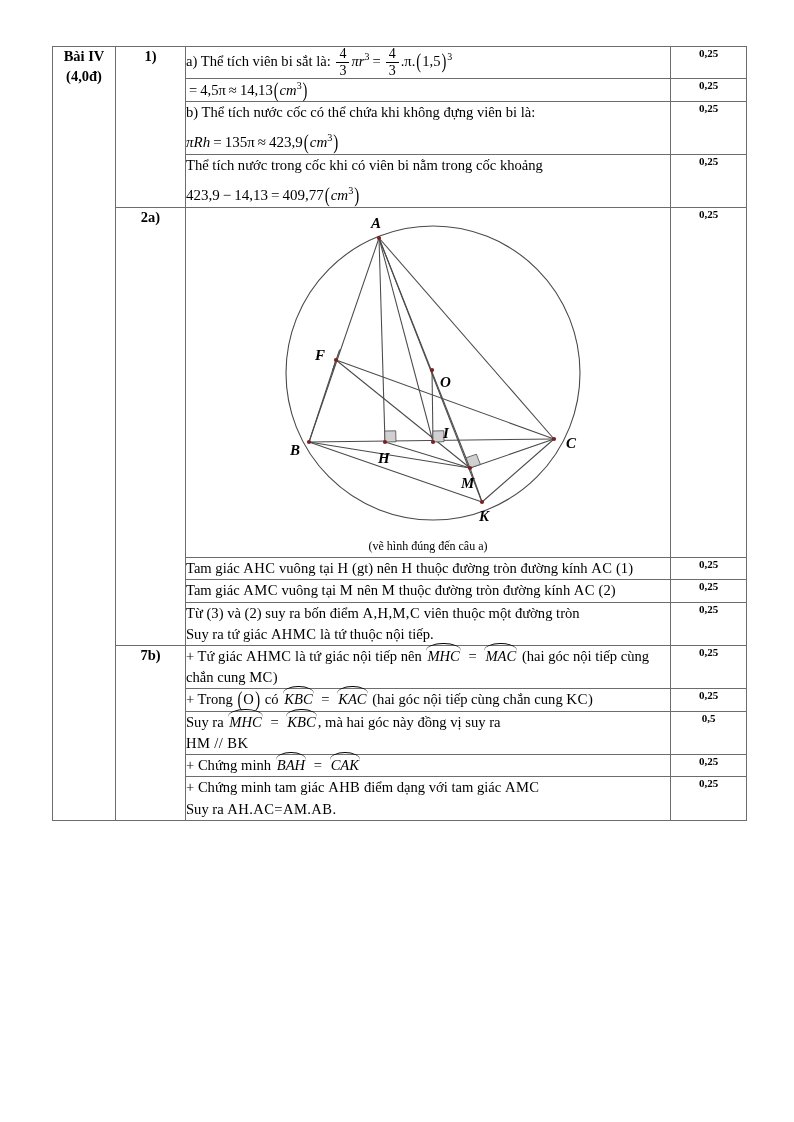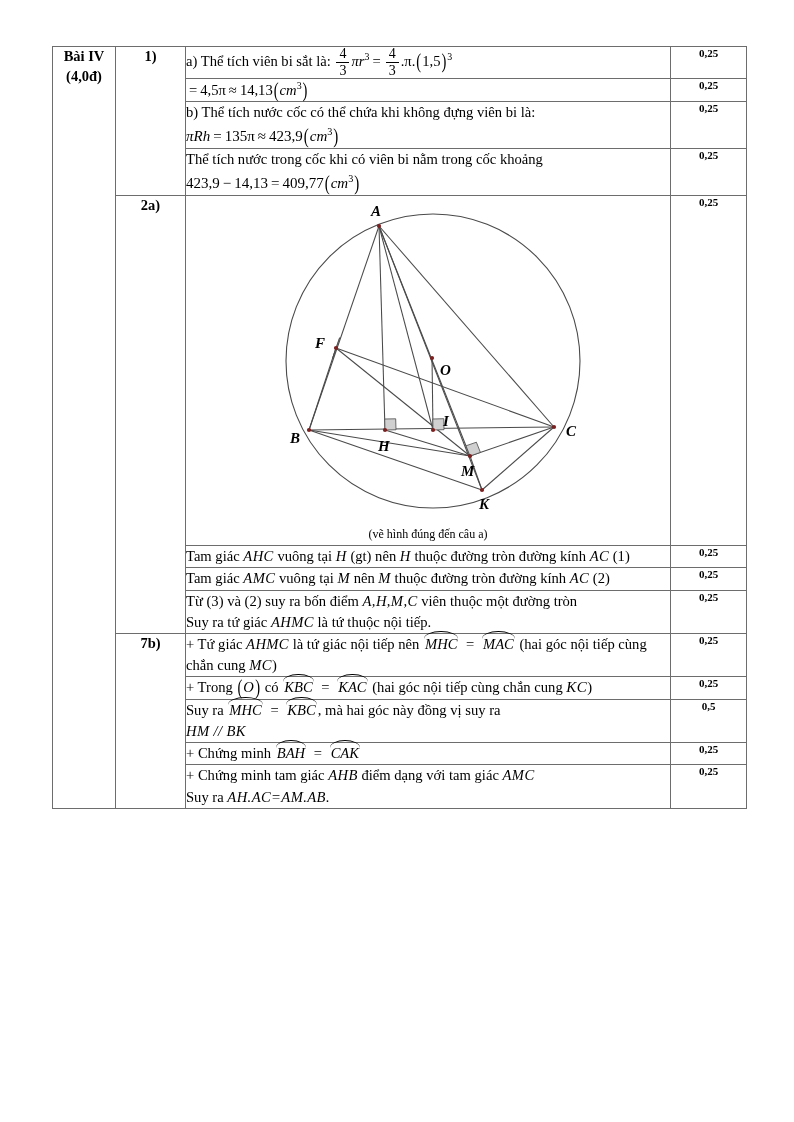--- a/index.html
+++ b/index.html
@@ -45,24 +45,24 @@
     font-family:"Liberation Serif", serif;
   }
   .body-cell{
     padding:5px 8px 6px 9px;
     font-size:14.6px;
     line-height:1.45;
   }
   .body-cell.diagram{padding:2px 0 2px 0;text-align:center;}
 
   
-  .mi{font-family:"Liberation Serif", serif;font-style:italic;letter-spacing:.4px;}
+  .mi{font-family:"Liberation Serif", serif;letter-spacing:.4px;}
   .mn{font-family:"Liberation Serif", serif;font-style:normal;}
   .mrow{font-family:"Liberation Serif", serif;font-style:italic;white-space:nowrap;}
-  .blk{display:block;margin-top:2px;font-size:15px;}
+  .blk{display:block;margin-top:8px;font-size:15px;}
   .op{font-style:normal;padding:0 3px;}
 
   
   .frac{display:inline-block;vertical-align:-0.62em;text-align:center;font-style:normal;margin:0 2px;line-height:1;}
   .frac .num{display:block;padding:0 3px 1px 3px;font-size:14px;}
   .frac .den{display:block;border-top:1.2px solid #000;padding:1px 3px 0 3px;font-size:14px;}
   sup.exp{font-size:.68em;vertical-align:super;font-style:normal;}
   .paren{display:inline-block;transform:scaleY(1.45);font-style:normal;padding:0 1px;}
   .ital{font-style:italic;text-align:center;}
 

